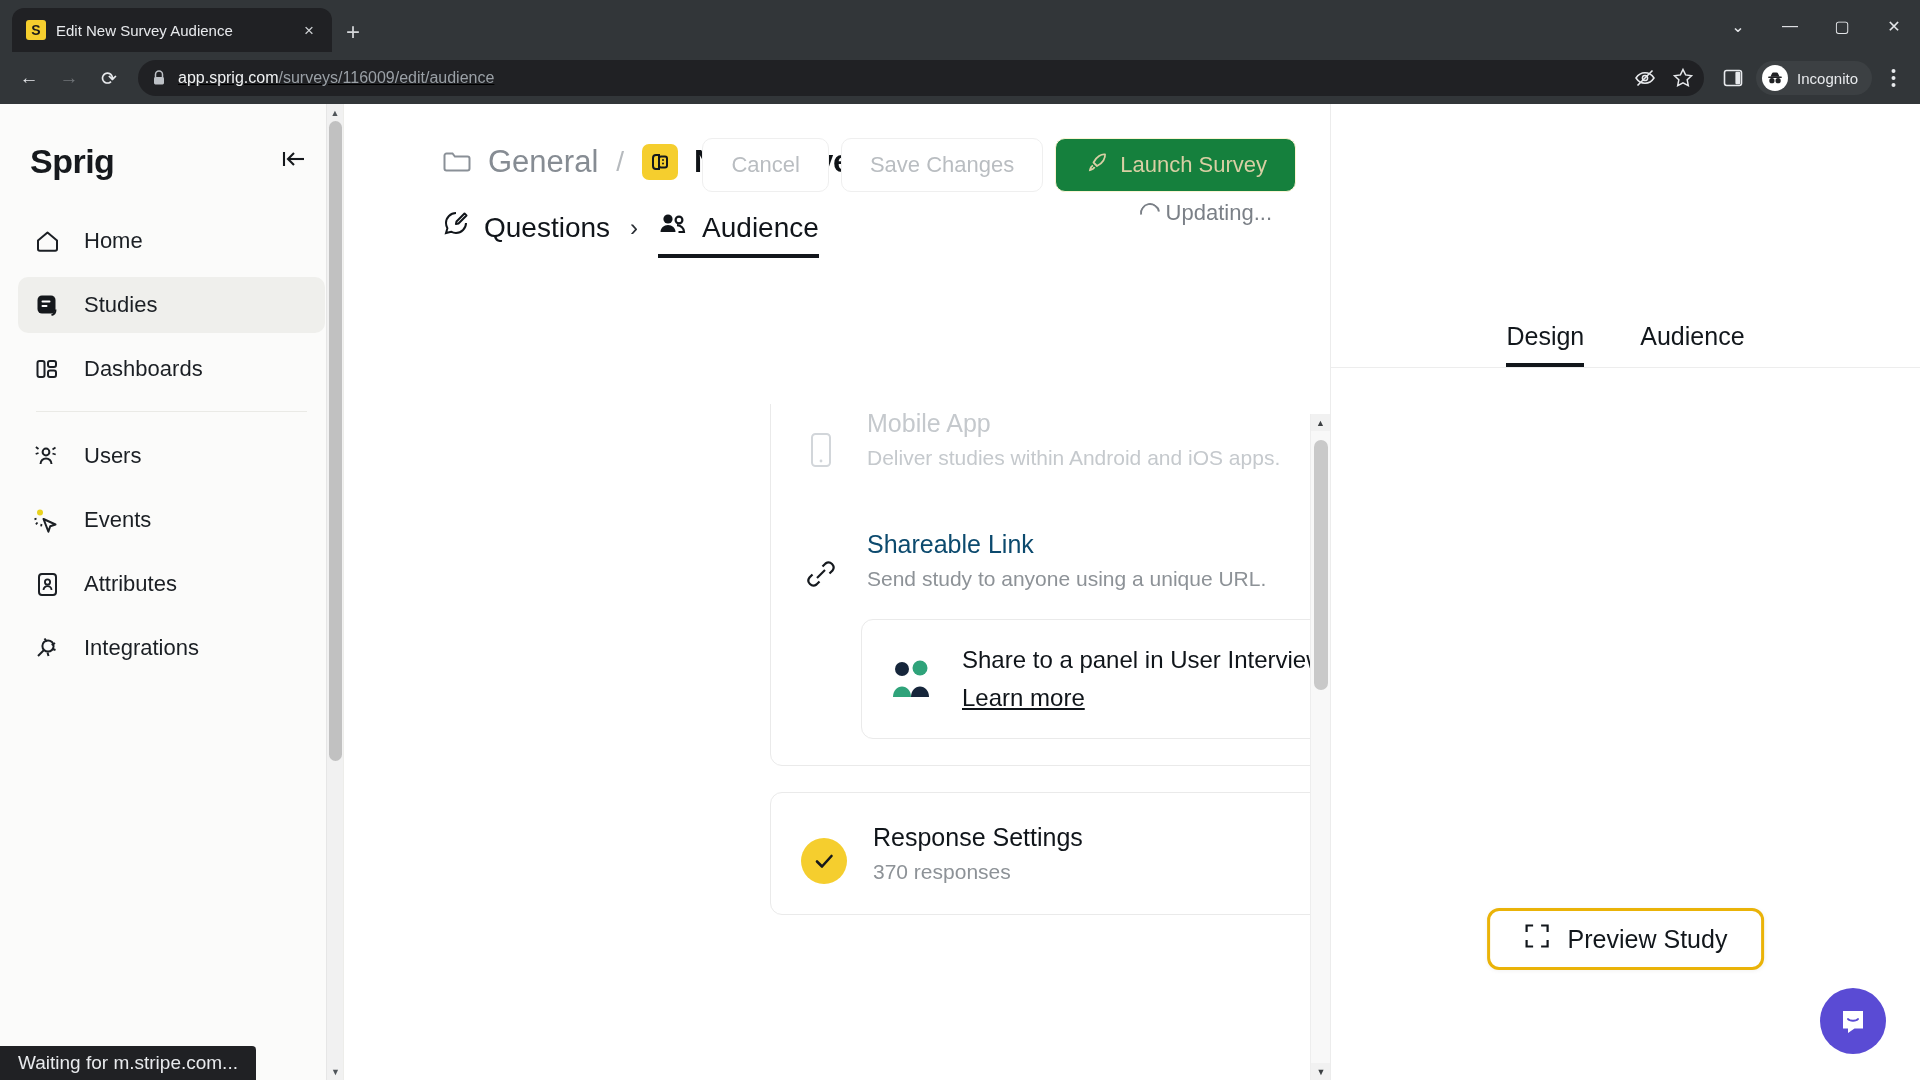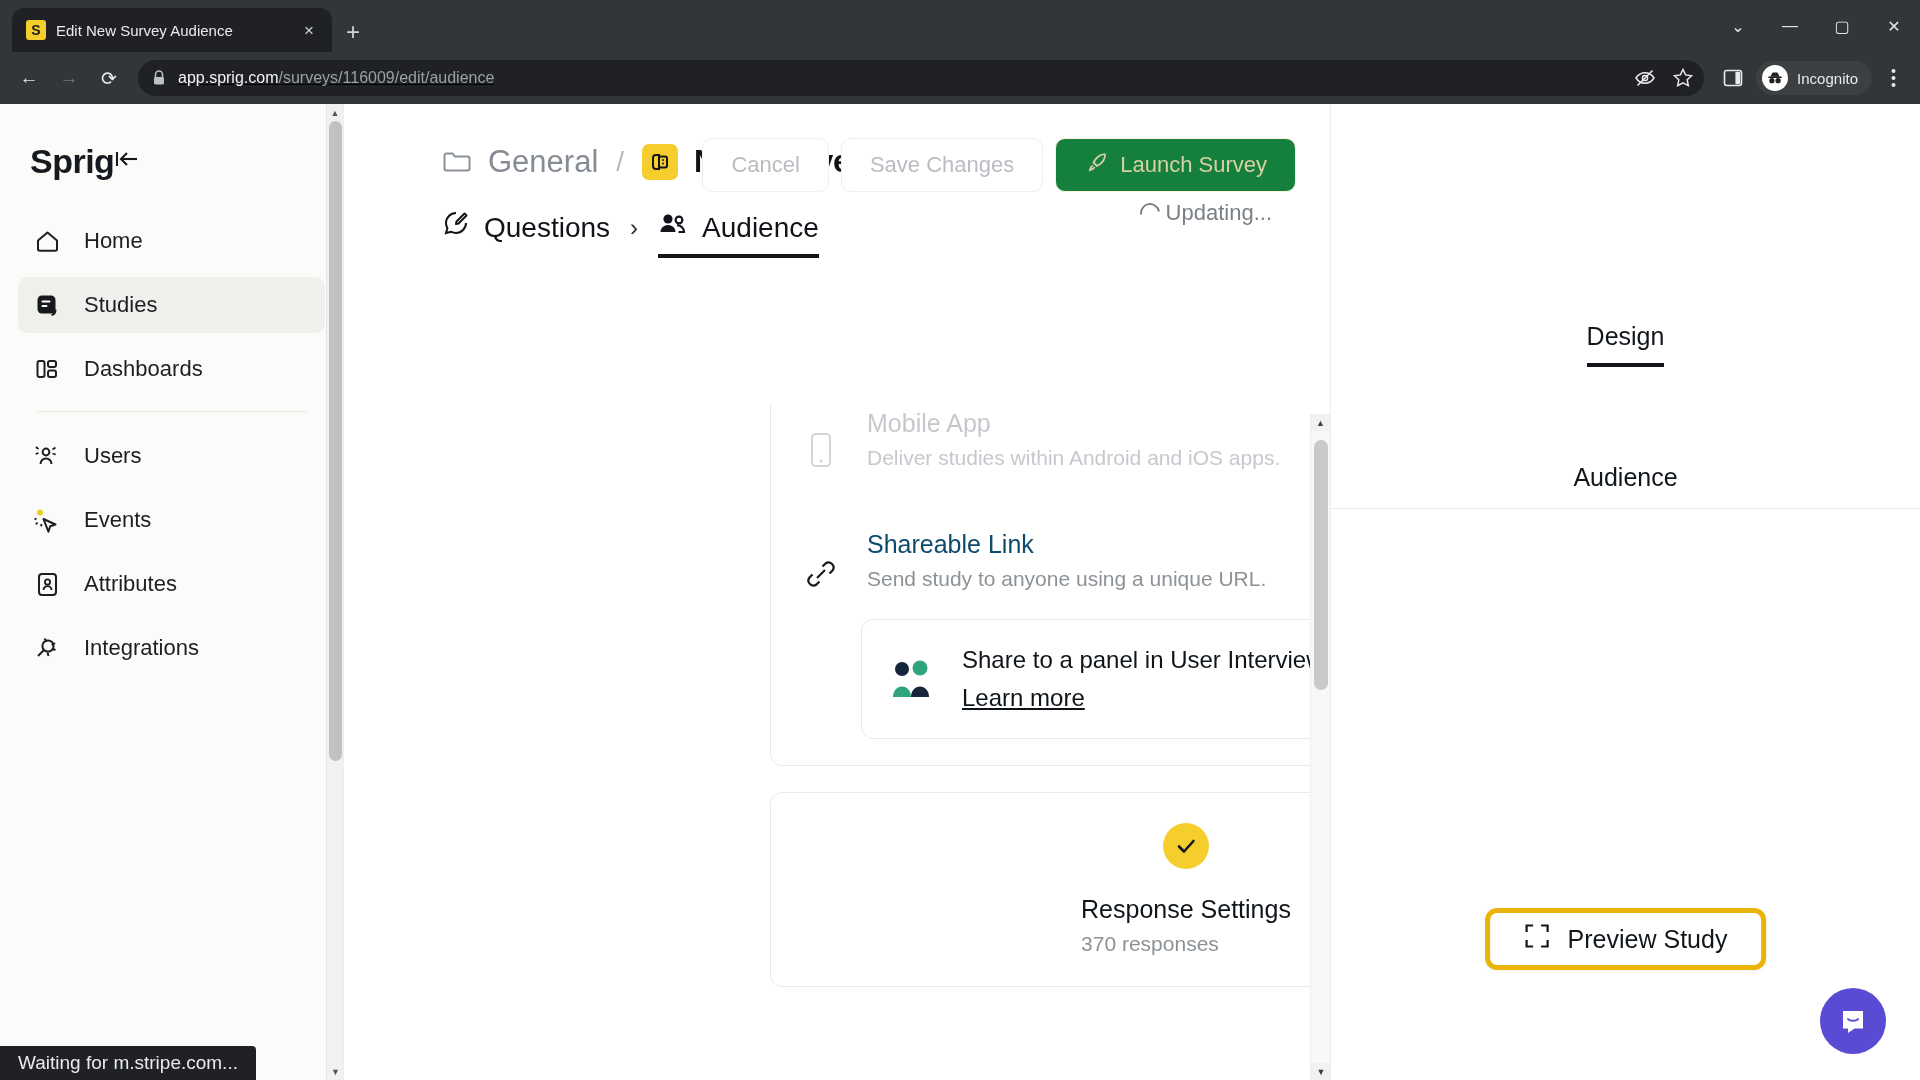--- a/index.html
+++ b/index.html
@@ -71,21 +71,21 @@
 
   
   .appbody { position:absolute; left:0; top:104px; width:1920px; height:976px; background:#fff; display:flex; }
 
   
   .sidebar {
     width: 344px; height:100%; background:#FBFBFA; position:relative;
     border-right:1px solid #EDEDEA; flex:0 0 auto;
     display:flex; flex-direction:column;
   }
-  .brandrow { display:flex; align-items:center; justify-content:flex-start;
+  .brandrow { display:flex; align-items:center; justify-content:space-between;
      padding: 38px 36px 26px 30px; }
   .brand { font-size:34px; font-weight:700; color:#16191d; letter-spacing:-0.5px; }
   .collapse { color:#15181c; font-size:21px; }
   .navlist { padding: 6px 18px 0 18px; }
   .navitem {
     display:flex; align-items:center; gap:22px; height:56px; padding: 0 14px;
     border-radius:10px; color:#1b1f24; font-size:22px; margin-bottom:8px;
   }
   .navitem.active { background:#EFEFEC; }
   .navicon { width:30px; height:30px; display:flex; align-items:center; justify-content:center; flex:0 0 auto;}
@@ -169,50 +169,50 @@
   .ui-panel {
     margin: 28px 30px 0 90px; border:1px solid #EAEAEA; border-radius:12px;
     display:flex; align-items:center; padding: 26px 28px; gap:28px; position:relative;
   }
   .ui-logo { width:44px; height:40px; flex:0 0 auto; }
   .ui-txt { flex:1; }
   .ui-line { font-size:24px; color:#10151a; margin-bottom:10px; }
   .ui-link { font-size:24px; color:#10151a; text-decoration:underline; }
 
   .card.resp {
-    margin-top:26px; display:flex; align-items:center; padding: 30px 30px; gap:26px;flex-direction:column;
+    margin-top:26px; display:flex; align-items:flex-end; padding: 30px 30px; gap:26px;
   }
   .resp-check { width:46px; height:46px; border-radius:50%; background:#F5CE2E;
       display:flex; align-items:center; justify-content:center; flex:0 0 auto;}
   .resp-txt { flex:1; }
   .resp-title { font-size:25px; color:#10151a; margin-bottom:8px; }
   .resp-sub { font-size:21px; color:#8d9297; }
 
   
   .mainscroll { position:absolute; right:0; top:310px; bottom:0; width:20px; background:#fff;
      border-left:1px solid #EDEDED; }
   .ms-arrow { height:17px; display:flex; align-items:center; justify-content:center;
       font-size:9px; color:#3c4043; background:#F1F1F1; }
   .ms-arrow.bot { position:absolute; bottom:0; left:0; width:20px; }
   .ms-track { position:absolute; top:17px; bottom:17px; left:0; width:20px; background:#F8F8F8; }
   .ms-thumb { position:absolute; top:26px; left:3px; width:14px; height:250px;
       background:#C9C9C9; border-radius:7px; }
 
   
   .rightpanel { width:590px; flex:0 0 auto; height:100%; background:#fff; position:relative;
      border-left:1px solid #ECECEC; }
-  .rp-tabs { display:flex; align-items:center; justify-content:center; gap:96px;
-      padding-top: 218px; border-bottom:1px solid #EDEDED;flex-direction:column; }
+  .rp-tabs { display:flex; align-items:center; justify-content:center; gap:56px;
+      padding-top: 218px; border-bottom:1px solid #EDEDED; }
   .rp-tab { font-size:25px; color:#12171c; padding-bottom:16px; position:relative; }
   .rp-tab.active::after { content:""; position:absolute; left:0; right:0; bottom:0; height:4px;
       background:#12161b; }
   .preview-btn {
     position:absolute; left:50%; transform:translateX(-50%); bottom:110px;
     display:flex; align-items:center; gap:18px; height:62px; padding: 0 34px;
-    border:5px solid #eab308; border-radius:12px; background:#fff;
+    border:3px solid #eab308; border-radius:12px; background:#fff;
     font-size:25px; color:#12171c;
     box-shadow: 0 1px 4px rgba(0,0,0,0.05);
   }
   .chatwidget {
     position:absolute; right:34px; bottom:26px; width:66px; height:66px; border-radius:50%;
     background:#5A4BD4; display:flex; align-items:center; justify-content:center;
   }
 
   
   .statusbar {

